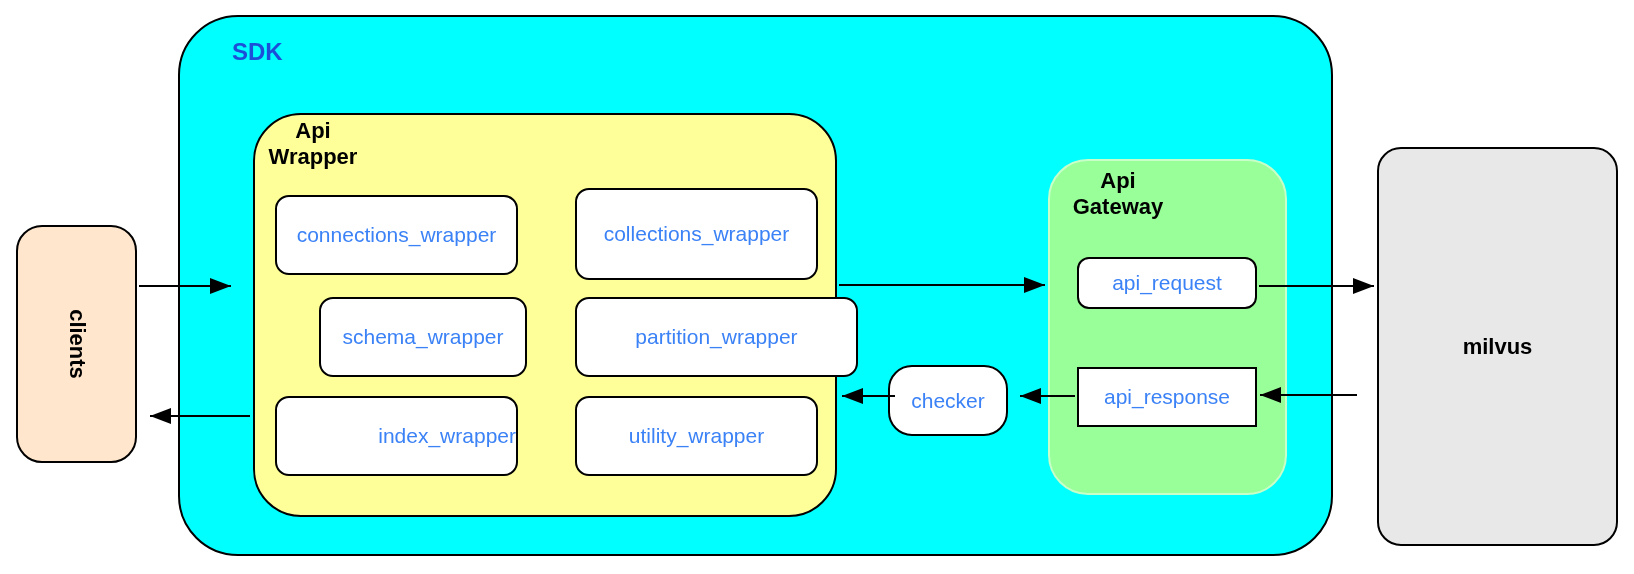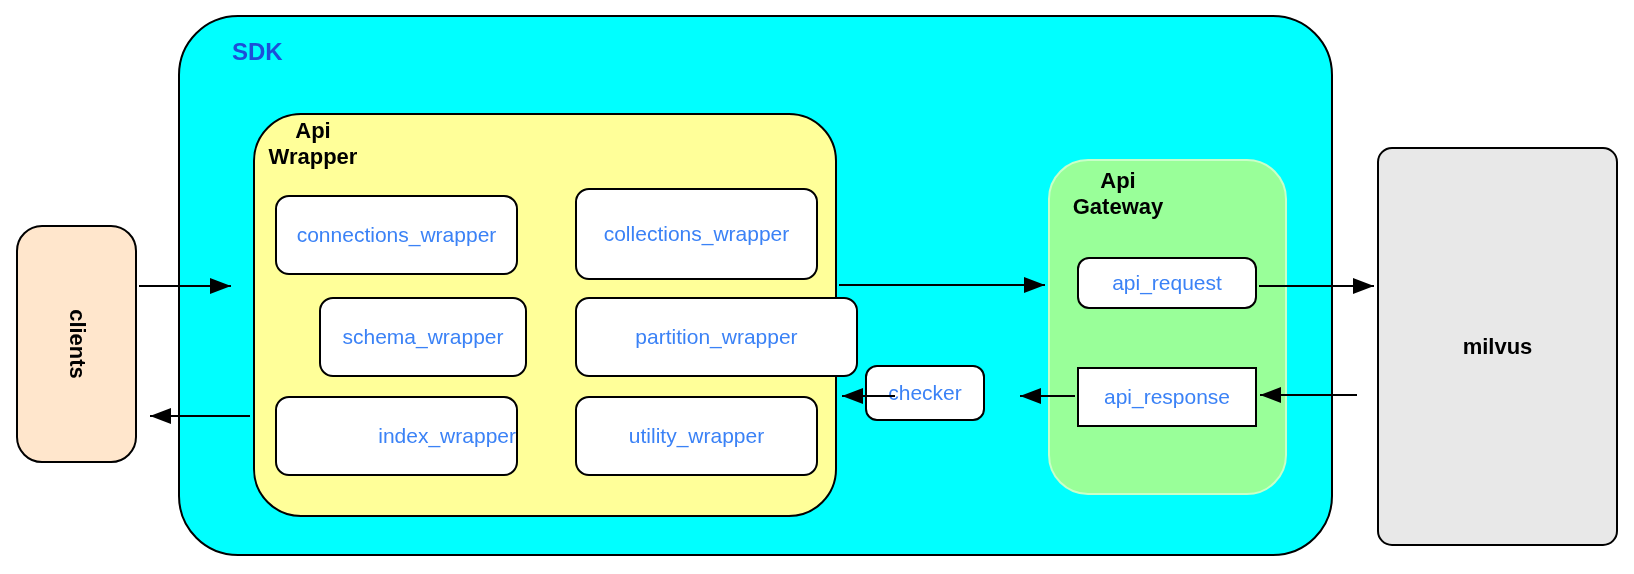--- a/index.html
+++ b/index.html
@@ -52,37 +52,37 @@
   #clients {
     left: 16px; top: 225px; width: 121px; height: 238px;
     background: #ffe6cc; border-radius: 26px;
   }
   #clients .rot {
     transform: rotate(90deg);
     font-size: 22px; font-weight: bold; white-space: nowrap; color: #000;
   }
   #milvus {
     left: 1377px; top: 147px; width: 241px; height: 399px;
-    background: #e8e8e8; border-radius: 15px;
+    background: #e8e8e8; border-radius: 24px;
     font-size: 22px; font-weight: bold; color: #000;
   }
   
   .wbox {
     background: #ffffff; border-radius: 14px;
     font-size: 21px; color: #3b82f6;
   }
   #box-connections { left: 275px; top: 195px; width: 243px; height: 80px; }
   #box-collections { left: 575px; top: 188px; width: 243px; height: 92px; }
   #box-schema      { left: 275px; top: 297px; width: 208px; height: 80px; margin-left: 44px; }
   #box-partition   { left: 575px; top: 297px; width: 283px; height: 80px; justify-content: center; }
   #box-index       { left: 275px; top: 396px; width: 243px; height: 80px; justify-content: flex-end; }
   #box-utility     { left: 575px; top: 396px; width: 243px; height: 80px; text-align: center; }
   #box-request  { left: 1077px; top: 257px; width: 180px; height: 52px; border-radius: 12px; }
   #box-response { left: 1077px; top: 367px; width: 180px; height: 60px; border-radius: 0; }
-  #box-checker  { left: 865px;  top: 365px; width: 120px; height: 56px; border-radius: 12px; }
+  #box-checker  { left: 888px;  top: 365px; width: 120px; height: 71px; border-radius: 24px; }
   
   #arrows {
     position: absolute; left: 0; top: 0;
     width: 1634px; height: 574px;
     pointer-events: none;
   }
 </style>
 </head>
 <body>
 

